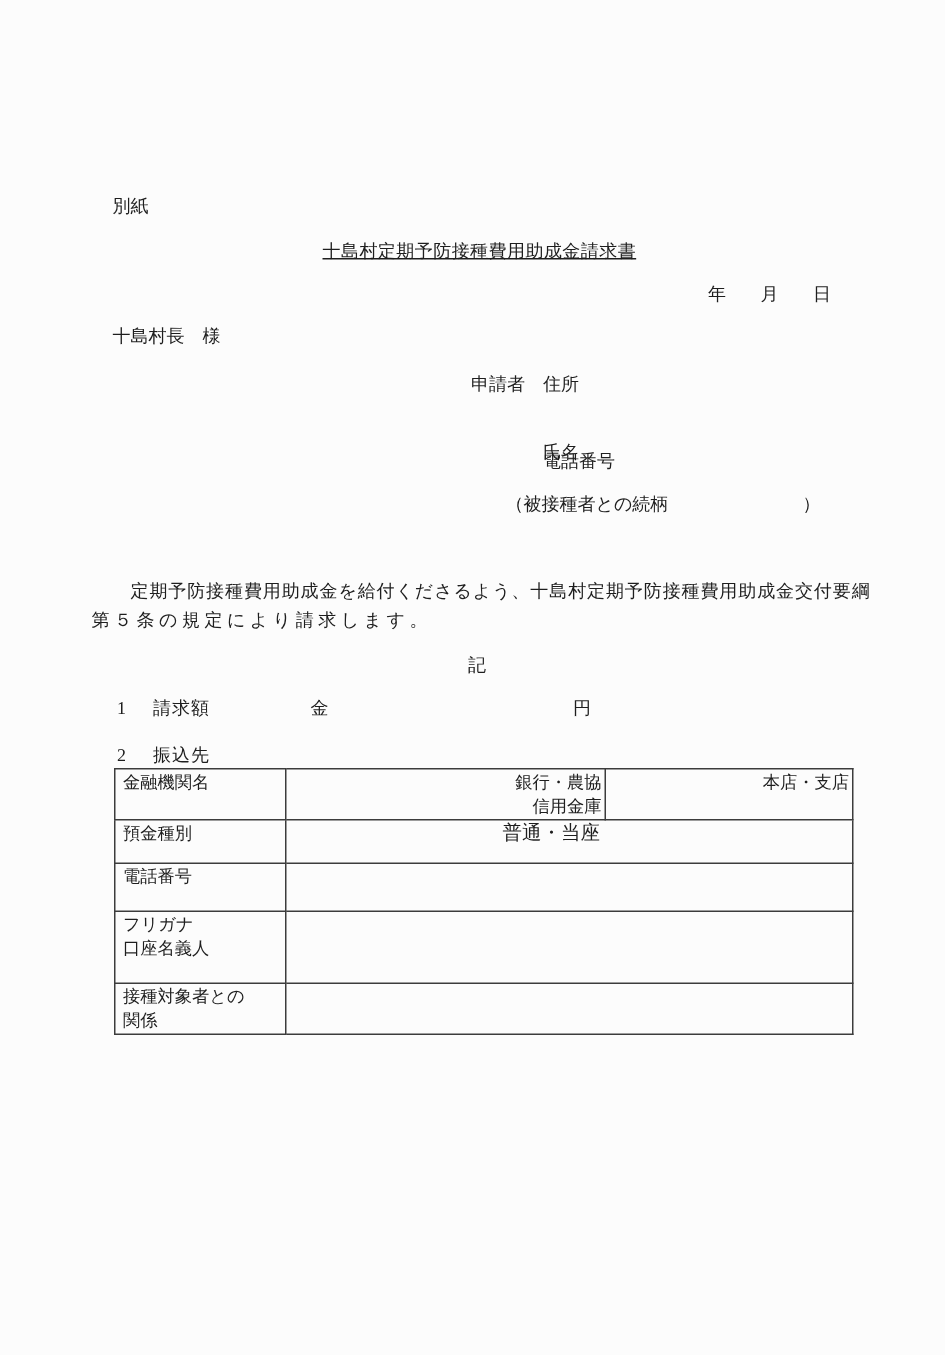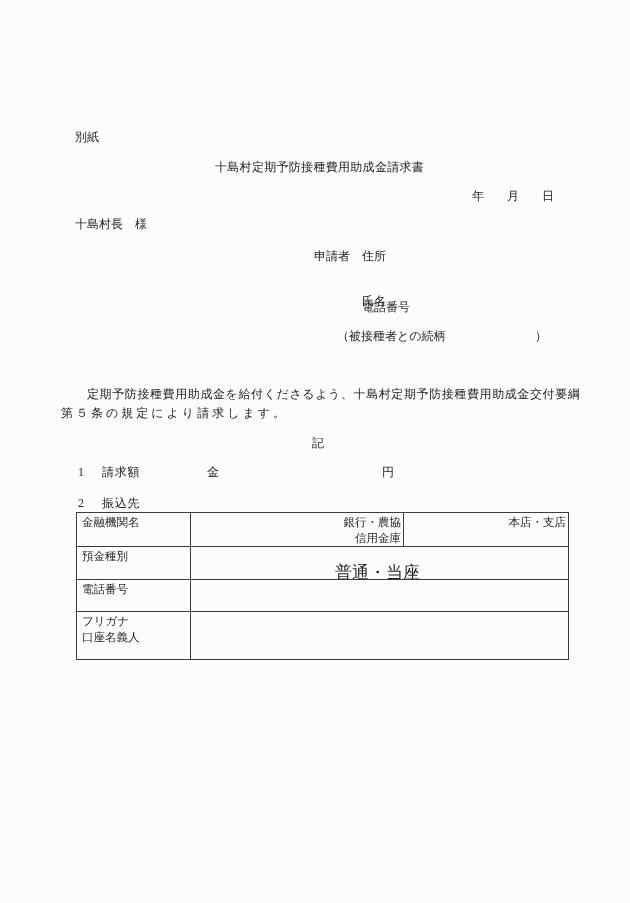--- a/index.html
+++ b/index.html
@@ -15,21 +15,21 @@
     color:#1e1e1e;
     overflow:hidden;
   }
   .t{
     position:absolute;
     font-size:12px;
     line-height:14px;
     white-space:pre;
     color:#1e1e1e;
   }
-  .doc-title{letter-spacing:0.3px;}
+  .doc-title{letter-spacing:0.3px;text-decoration:underline;}
   .para1{letter-spacing:0.6px;}
   .para2{letter-spacing:3px;}
   table.bank{
     position:absolute;
     left:76px;top:512px;
     width:492px;
     border-collapse:collapse;
     table-layout:fixed;
   }
   table.bank td{
@@ -47,22 +47,22 @@
     font-size:12px;
   }
   td.val3{
     text-align:right;
     padding:2px 15px 0 2px;
     font-size:11.5px;
   }
   td.span-cell{padding:0;}
   .futsu{
     display:block;
-    margin:18px 0 0 139px;
-    font-size:17px;
+    margin:0 0 0 139px;
+    font-size:13px;
     line-height:13px;
   }
   .lbl-line{display:block;}
 </style>
 </head>
 <body>
 
 <div class="page">
 
   <div class="t" style="left:75px;top:130px;">別紙</div>
@@ -128,16 +128,23 @@
         <td>電話番号</td>
         <td class="span-cell" colspan="2"></td>
       </tr>
       <tr style="height:48px;">
         <td>
           <span class="lbl-line">フリガナ</span>
           <span class="lbl-line">口座名義人</span>
         </td>
         <td class="span-cell" colspan="2"></td>
       </tr>
+      <tr style="height:32px;">
+        <td>
+          <span class="lbl-line">接種対象者との</span>
+          <span class="lbl-line">関係</span>
+        </td>
+        <td class="span-cell" colspan="2"></td>
+      </tr>
     </tbody>
   </table>
 
 </div>
 
 </body></html>

